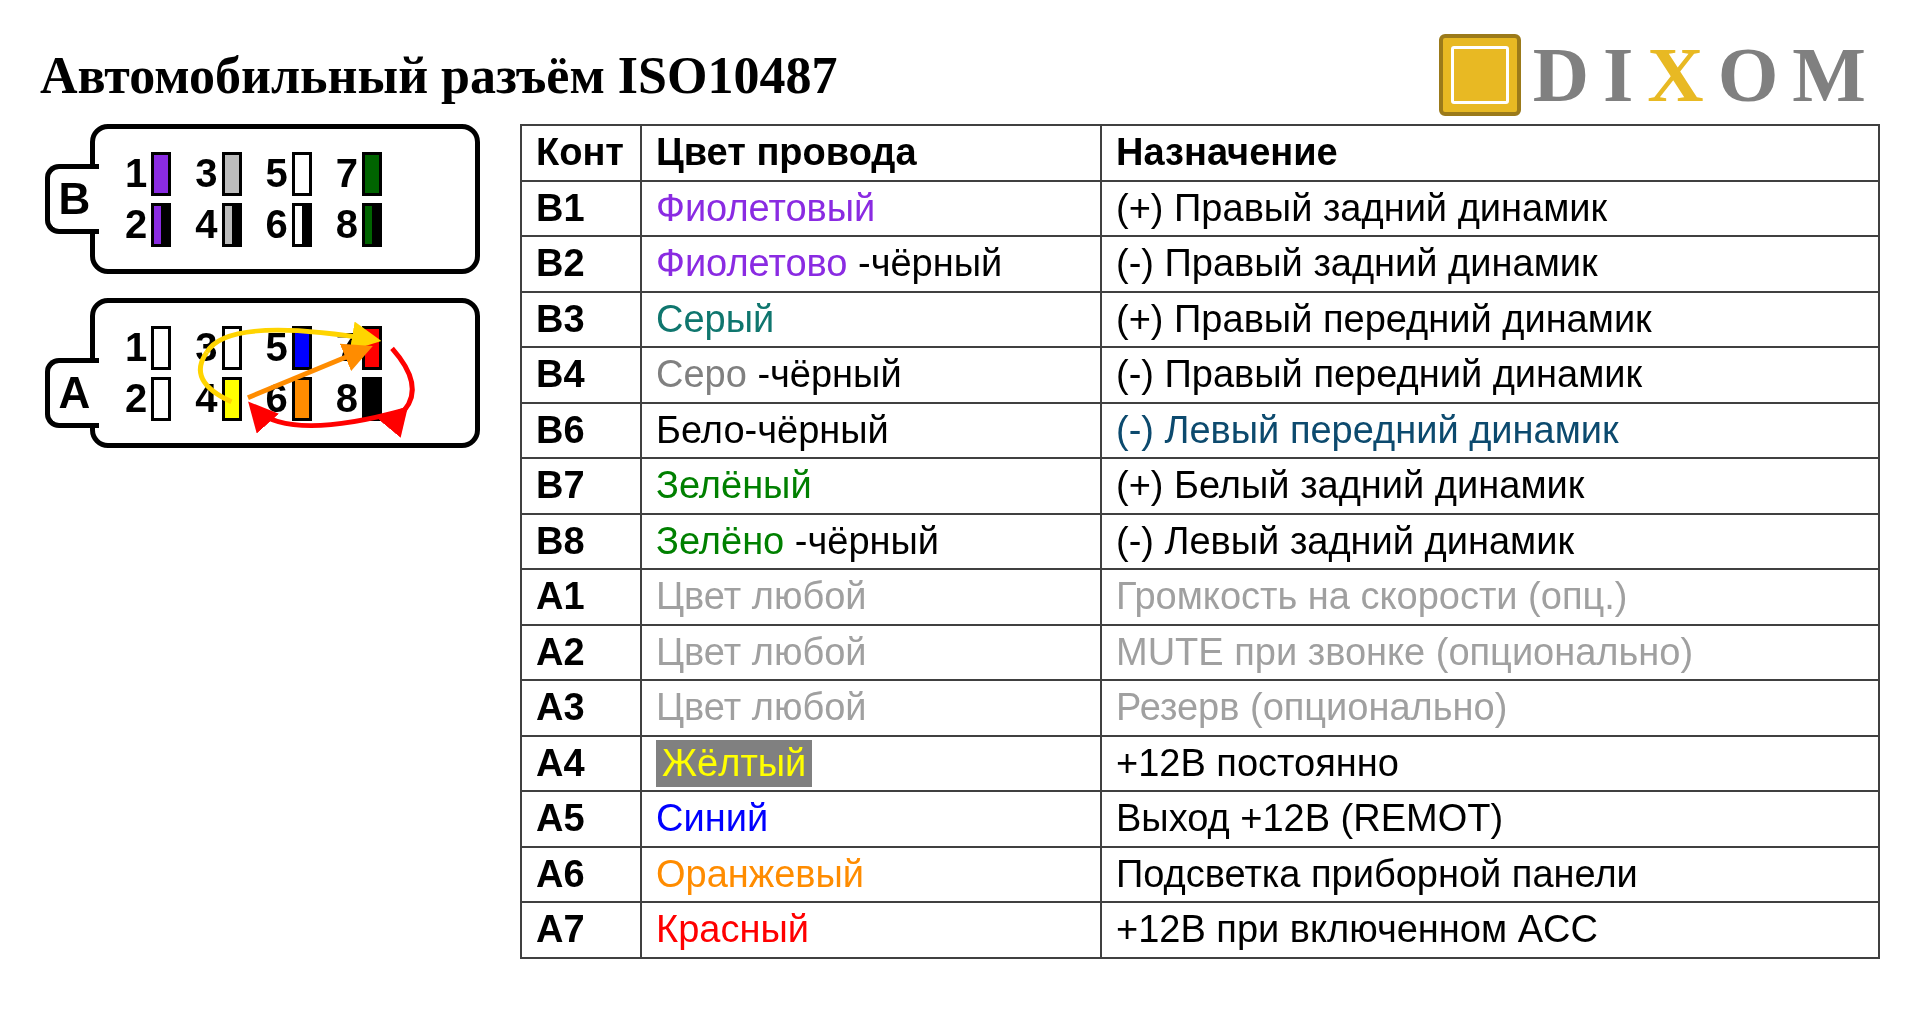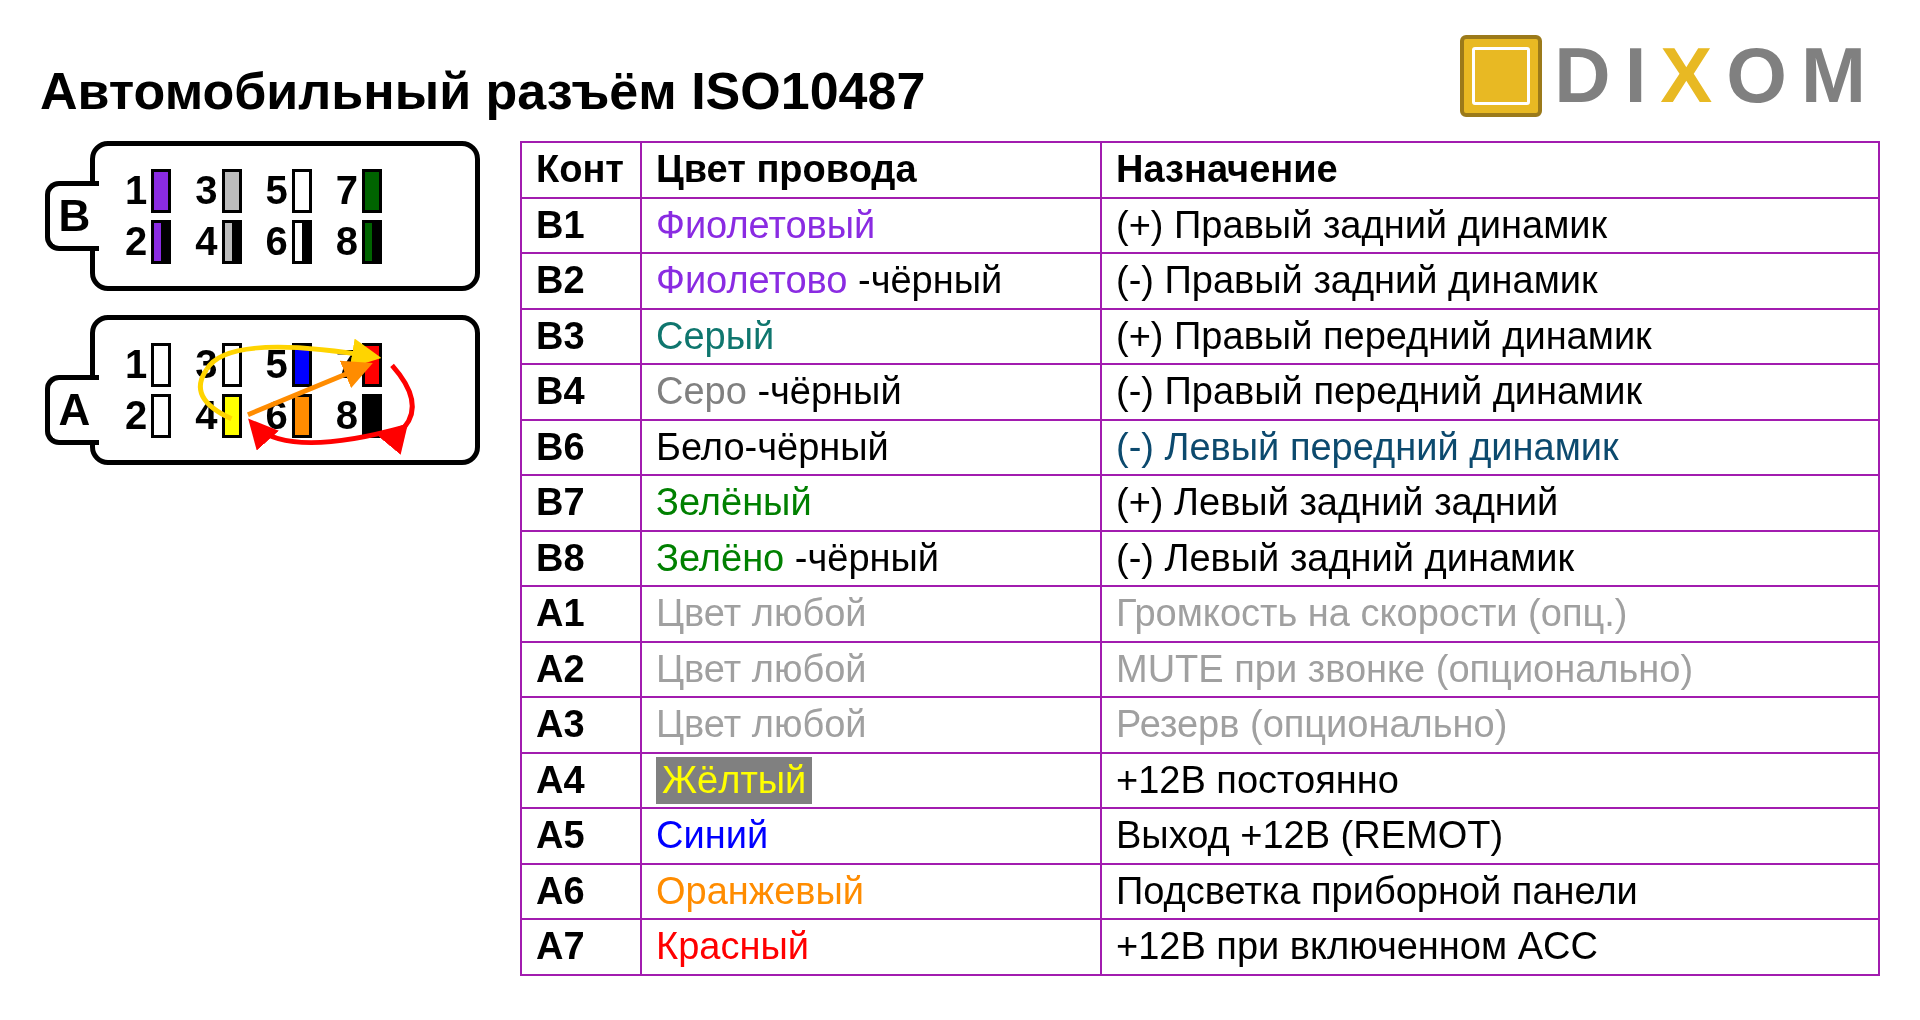--- a/index.html
+++ b/index.html
@@ -7,22 +7,23 @@
     margin: 0;
     padding: 30px 40px;
     font-family: Arial, Helvetica, sans-serif;
     background: #fff;
     color: #000;
     width: 1920px;
   }
   .header {
     display: flex;
     justify-content: space-between;
-    align-items: flex-end;
-    margin-bottom: 20px;
+    align-items: center;
+    margin-bottom: 4px;
+    font-family: Liberation Serif, serif;
   }
   .title {
     font-size: 52px;
     font-weight: bold;
   }
   .logo {
     display: flex;
     align-items: center;
     gap: 12px;
   }
@@ -109,21 +110,21 @@
     width: 50%;
     background: #000;
   }
   
   table.pinout {
     border-collapse: collapse;
     font-size: 38px;
     flex: 1;
   }
   table.pinout th, table.pinout td {
-    border: 2px solid #a21caf;
+    border: 2px solid #404040;
     padding: 3px 14px;
     text-align: left;
     line-height: 1.25;
   }
   table.pinout th {
     font-weight: bold;
   }
   td.col-cont {
     font-weight: bold;
     text-align: center;
@@ -285,21 +286,21 @@
           <td style="color: rgb(0, 0, 0);">(-)  Правый передний динамик</td>
         </tr>
         <tr>
           <td class="col-cont">B6</td>
           <td class="col-color"><span style="color: rgb(0, 0, 0);">Бело-чёрный</span></td>
           <td style="color: #0c4a6e;">(-)  Левый передний динамик</td>
         </tr>
         <tr>
           <td class="col-cont">B7</td>
           <td class="col-color"><span style="color: rgb(0, 128, 0);">Зелёный</span></td>
-          <td style="color: rgb(0, 0, 0);">(+) Левый задний задний</td>
+          <td style="color: rgb(0, 0, 0);">(+) Белый задний динамик</td>
         </tr>
         <tr>
           <td class="col-cont">B8</td>
           <td class="col-color"><span style="color: rgb(0, 128, 0);">Зелёно</span><span class="suffix"> -чёрный</span></td>
           <td style="color: rgb(0, 0, 0);">(-)  Левый задний динамик</td>
         </tr>
         <tr>
           <td class="col-cont">A1</td>
           <td class="col-color"><span style="color: rgb(160, 160, 160);">Цвет любой</span></td>
           <td style="color: rgb(160, 160, 160);">Громкость на скорости (опц.)</td>

